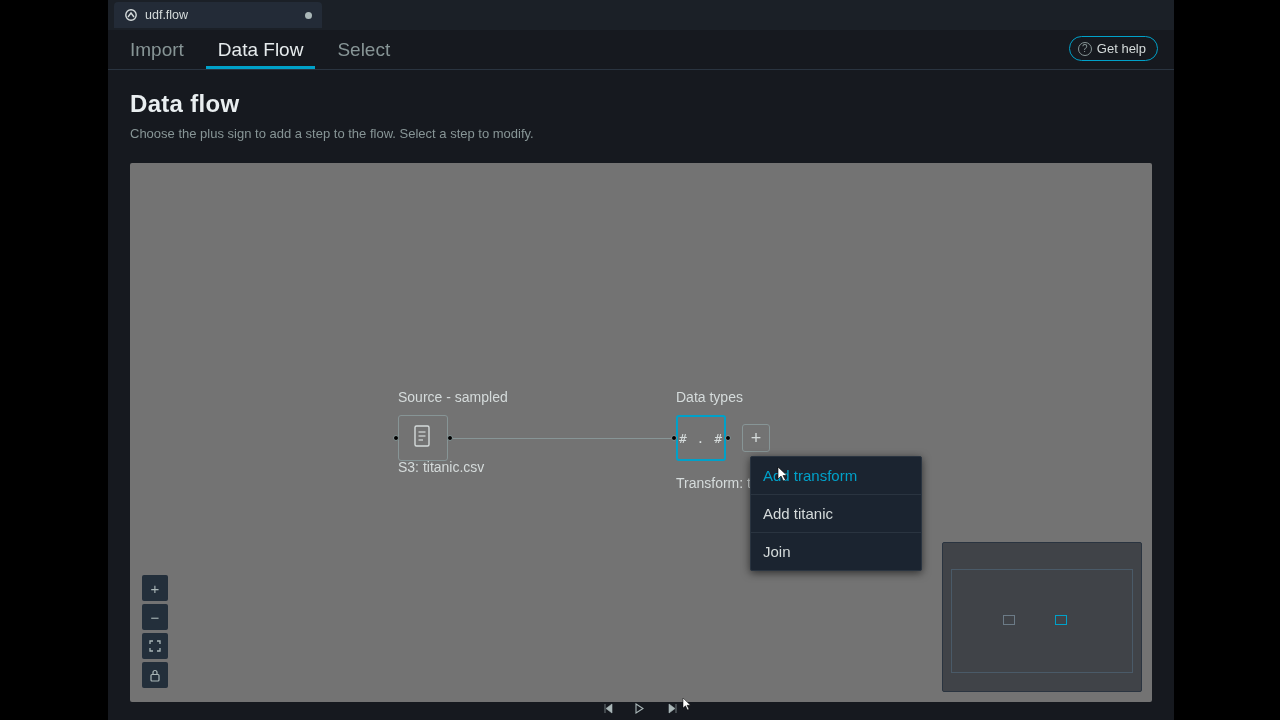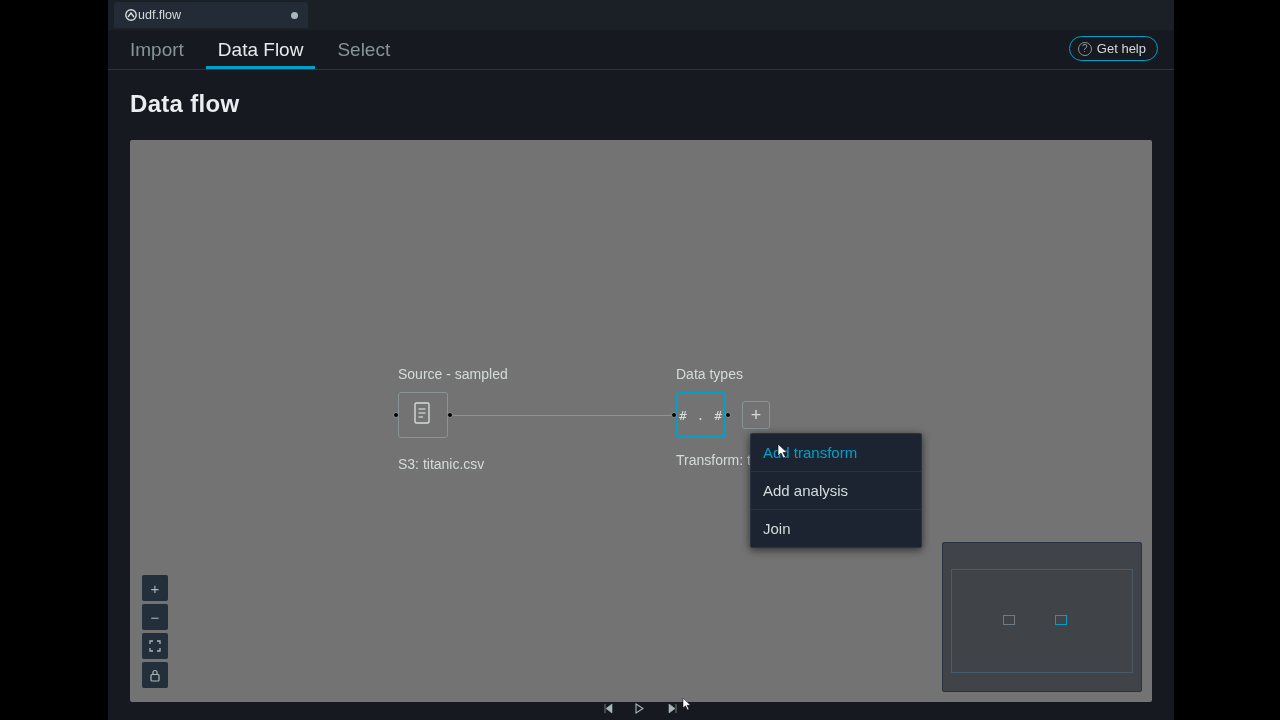--- a/index.html
+++ b/index.html
@@ -8,21 +8,21 @@
   .app {
     position: absolute;
     left: 108px; top: 0;
     width: 1066px; height: 720px;
     background: #16191f;
     display: flex; flex-direction: column;
   }
   
   .tabstrip { height: 30px; display: flex; align-items: center; padding-left: 6px; background: #1b2027; }
   .file-tab {
-    display: flex; align-items: center; 
+    display: flex; align-items: center; gap: 7px;
     background: #232b37; height: 26px; padding: 0 10px;
     border-radius: 4px 4px 0 0; font-size: 12.5px; color: #d5dbdb;
   }
   .file-tab .logo { width:14px; height:14px; display:flex; align-items:center; justify-content:center; }
   .file-tab .dot { width:7px; height:7px; border-radius:50%; background:#aab7b8; margin-left: 110px; }
   
   .navbar {
     height: 40px; display:flex; align-items:center; padding: 0 22px;
     border-bottom: 1px solid #2a3440; position: relative;
   }
@@ -146,56 +146,57 @@
       <div class="nav-tab">Select</div>
     </div>
     <button class="gethelp">
       <span class="q">?</span>
       <span>Get help</span>
     </button>
   </div>
 
   <div class="headerblock">
     <h1>Data flow</h1>
+    <p>Choose the plus sign to add a step to the flow. Select a step to modify.</p>
   </div>
 
   <div class="canvas">
 
     <div class="node-label" style="left:268px; top:226px;">Source - sampled</div>
     <div class="node-box" style="left:268px; top:252px;">
       <span>
         <svg class="doc-icon" viewBox="0 0 22 24">
             <rect x="3" y="2" width="14" height="20" rx="1.5" fill="none" stroke="#d5dbdb" stroke-width="1.4"></rect>
             <line x1="6.5" y1="8" x2="13.5" y2="8" stroke="#d5dbdb" stroke-width="1.2"></line>
             <line x1="6.5" y1="12" x2="13.5" y2="12" stroke="#d5dbdb" stroke-width="1.2"></line>
             <line x1="6.5" y1="16" x2="11" y2="16" stroke="#d5dbdb" stroke-width="1.2"></line>
           </svg>
       </span>
     </div>
     <div class="port" style="left:263px; top:272px;"></div>
     <div class="port" style="left:317px; top:272px;"></div>
-    <div class="node-sub" style="left:268px; top:316px;">S3: titanic.csv</div>
+    <div class="node-sub" style="left:268px; top:296px;">S3: titanic.csv</div>
 
     <div class="edge" style="left:323px; top:275px; width:219px;"></div>
 
     <div class="node-label" style="left:546px; top:226px;">Data types</div>
     <div class="node-box active" style="left:546px; top:252px;">
       <span style="font-family:monospace; font-size:13px; letter-spacing:1px; color:#d5dbdb;"># . #</span>
     </div>
     <div class="port" style="left:541px; top:272px;"></div>
     <div class="port" style="left:595px; top:272px;"></div>
     <div class="node-sub" style="left:546px; top:312px;">Transform: t</div>
 
     <button class="plusbtn" style="left:612px; top:261px;">
       <span>+</span>
     </button>
 
     <div class="menu" style="left:620px; top:293px;">
       <div class="menu-item hovered">Add transform</div>
-      <div class="menu-item">Add analysis</div>
+      <div class="menu-item">Add titanic</div>
       <div class="menu-item">Join</div>
     </div>
 
     <span class="cursor-icon" style="left:645px; top:303px;">
       <svg viewBox="0 0 14 18" width="14" height="18">
           <path d="M3 1 L3 13 L6 10 L8.5 15 L10.5 14 L8 9.5 L12 9.5 Z" fill="#fff" stroke="#000" stroke-width="0.6"></path>
         </svg>
     </span>
 
     <div class="zoomctl">

